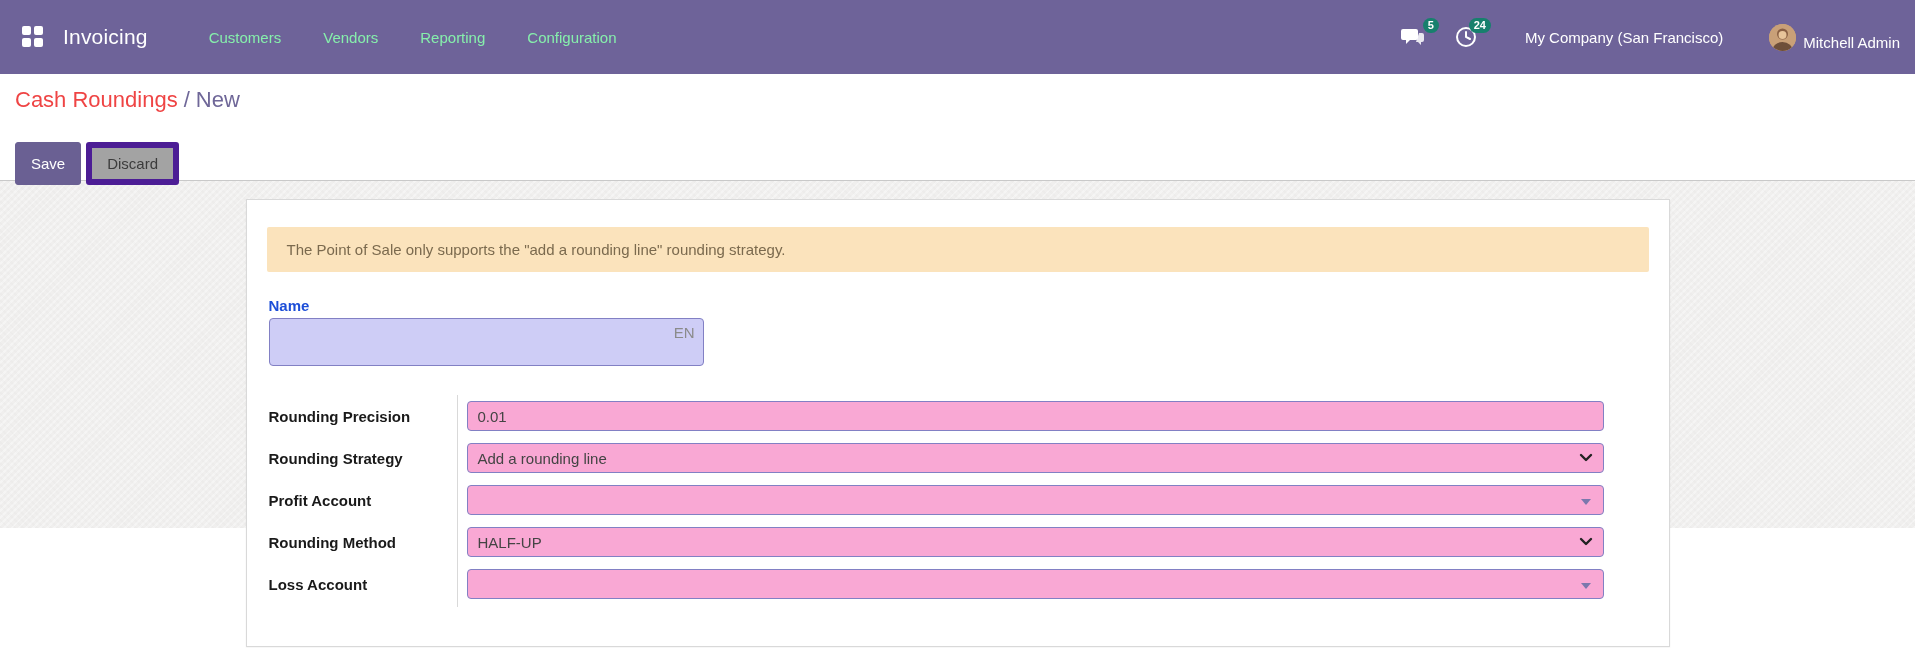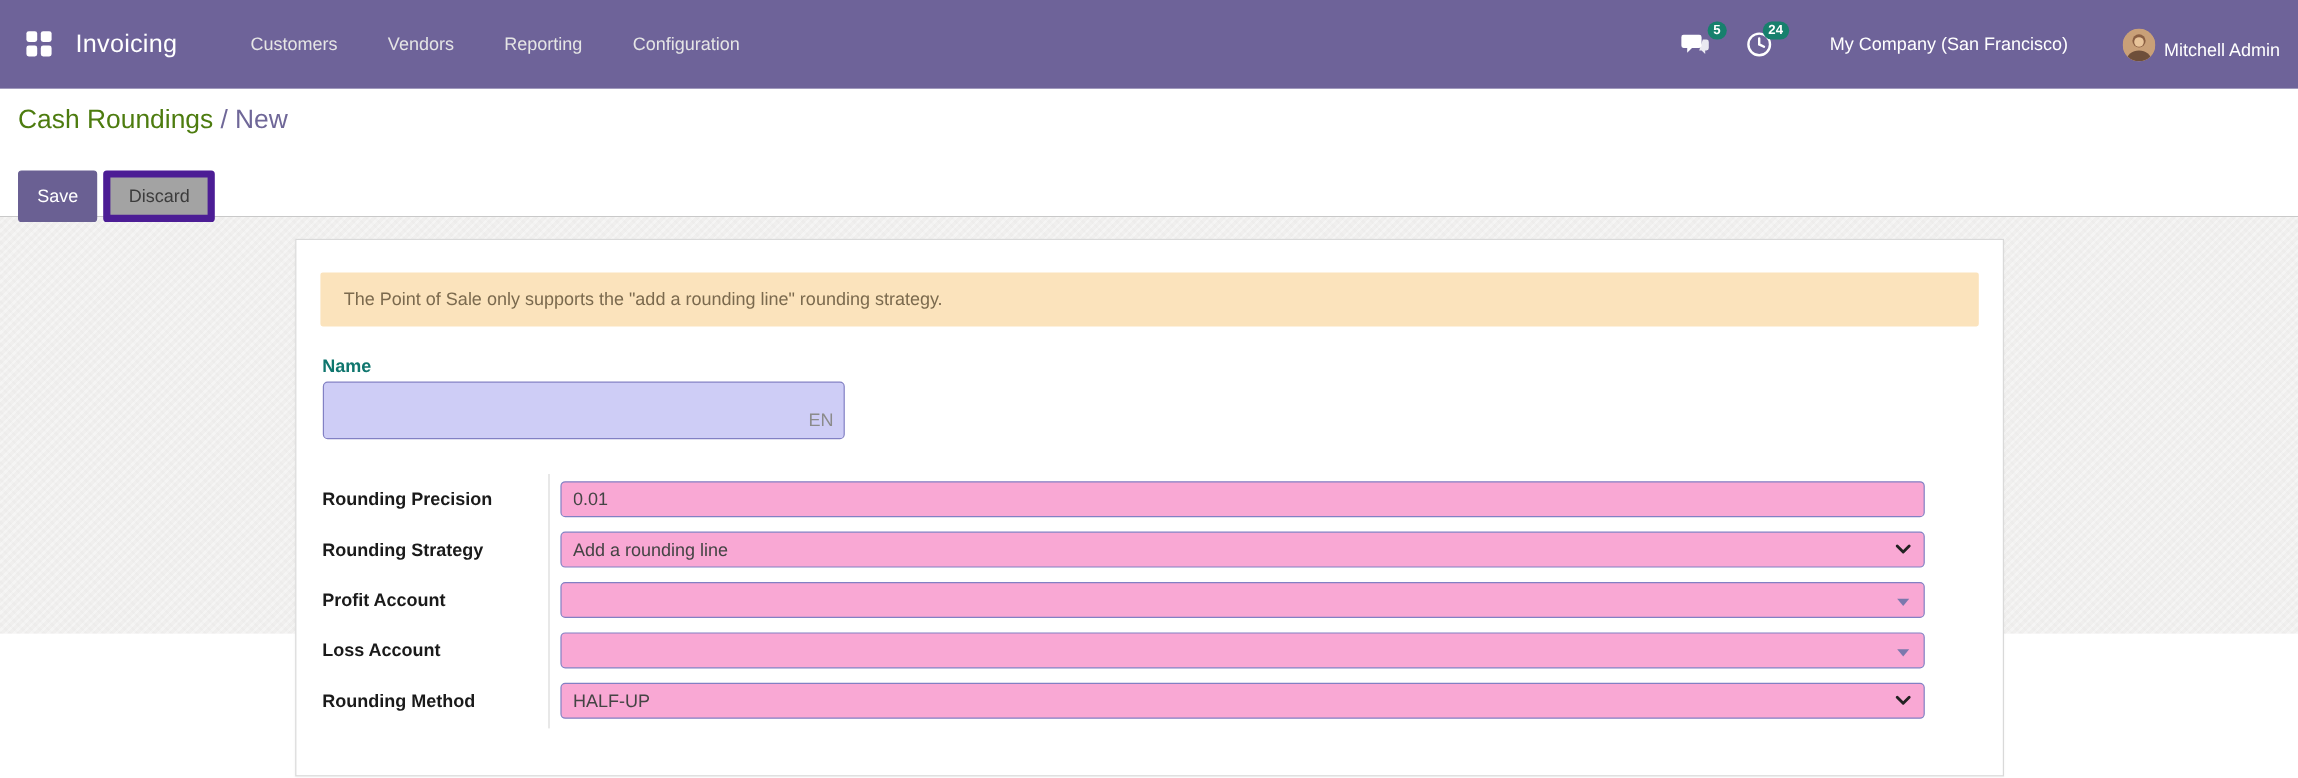--- a/index.html
+++ b/index.html
@@ -9,39 +9,39 @@
   
   .navbar{
     height:74px; background:#6e6399; color:#fff;
     display:flex; align-items:center; padding:0 15px 0 22px;
   }
   .apps-icon{ width:22px; height:22px; display:grid; grid-template-columns:9px 9px;
     grid-template-rows:9px 9px; gap:3px; cursor:pointer; }
   .apps-icon span{ background:#fff; border-radius:2px; }
   .app-name{ font-size:21px; margin-left:19px; cursor:pointer; letter-spacing:.2px; }
   .nav-menu{ display:flex; margin-left:40px; }
-  .nav-menu a{ color:#e5e5e5; text-decoration:none; font-size:15px; padding:0 21px; cursor:pointer; }
+  .nav-menu a{ color:#86efac; text-decoration:none; font-size:15px; padding:0 21px; cursor:pointer; }
   .nav-right{ margin-left:auto; display:flex; align-items:center; }
   .nav-icon-wrap{ position:relative; cursor:pointer; margin-right:30px; }
   .nav-icon-wrap svg{ display:block; }
   .badge{
     position:absolute; top:-8px; right:-14px; background:#17806d; color:#fff;
     font-size:11px; font-weight:bold; line-height:15px; padding:0 5px;
     border-radius:9px; min-width:16px; text-align:center;
   }
   .company{ font-size:15px; margin:0 46px 0 18px; cursor:pointer; white-space:nowrap; }
   .user{ display:flex; align-items:flex-end; cursor:pointer; }
   .avatar{ width:27px; height:27px; border-radius:50%; overflow:hidden; display:block;
     margin-right:7px; background:#caa27a; }
   .user-name{ font-size:15px; white-space:nowrap; }
 
   
   .control-panel{ background:#fff; border-bottom:1px solid #c9c9c9; padding:13px 0 15px 15px; height:107px; }
   .breadcrumb{ font-size:22px; color:#6f6798; }
-  .breadcrumb a{ color:#4d7c0f; text-decoration:none; cursor:pointer; }
+  .breadcrumb a{ color:#ef4444; text-decoration:none; cursor:pointer; }
   .breadcrumb .sep{ margin:0 6px; }
   .button-row{ margin-top:29px; display:flex; gap:5px; }
   .btn{ font-family:"Liberation Sans",sans-serif; font-size:15px; border-radius:3px;
     padding:7px 15px; cursor:pointer; }
   .btn-save{ background:#6a6093; color:#fff; border:1px solid #6a6093; }
   .btn-discard{ background:#a3a3a3; color:#3c3c3c; border:6px solid #4c1d95; }
 
   
   .content{
     height:347px; background:#f0efee;
@@ -53,28 +53,28 @@
   .sheet{
     width:1424px; height:448px; margin:0 auto; background:#fff;
     border:1px solid #d9d9d9; box-shadow:0 1px 2px rgba(0,0,0,.05);
     padding:27px 22px 0 22px;
   }
   .alert{
     margin:0 -2px 0 -2px; background:#fbe3bc; color:#7b6a4e; font-size:15px;
     height:45px; line-height:45px; padding-left:20px; border-radius:2px;
   }
   .name-group{ margin-top:25px; }
-  .name-group label{ font-size:15px; font-weight:bold; color:#0f766e; display:block; }
+  .name-group label{ font-size:15px; font-weight:bold; color:#1d4ed8; display:block; }
   .name-input-wrap{ position:relative; width:435px; margin-top:4px; }
   .name-input-wrap input{
     width:435px; height:48px; background:#cecdf6; border:1px solid #8280c4;
     border-radius:4px; font-size:15px; color:#333; padding:0 34px 0 10px;
     font-family:"Liberation Sans",sans-serif;
   }
-  .lang-badge{ position:absolute; top:24px; right:9px; font-size:15px; color:#8b8b8b; cursor:pointer; }
+  .lang-badge{ position:absolute; top:6px; right:9px; font-size:15px; color:#8b8b8b; cursor:pointer; }
 
   .field-rows{ position:relative; margin-top:35px; }
   .field-rows::before{
     content:""; position:absolute; left:188px; top:-6px; bottom:-8px; width:1px; background:#d9d9d9;
   }
   .frow{ display:flex; align-items:center; height:30px; margin-bottom:12px; }
   .flabel{ width:198px; flex:none; font-size:15px; font-weight:bold; color:#1a1a1a; }
   .control{
     position:relative; width:1137px; height:30px; background:#f9a8d4;
     border:1px solid #8280c4; border-radius:4px; display:flex; align-items:center;
@@ -181,32 +181,32 @@
 
       <div class="frow">
         <label class="flabel">Profit Account</label>
         <div class="control">
           <span></span>
           <span class="caret"></span>
         </div>
       </div>
 
       <div class="frow">
-        <label class="flabel">Loss Account</label>
-        <div class="control">
-          <span></span>
-          <span class="caret"></span>
-        </div>
-      </div>
-
-      <div class="frow">
         <label class="flabel">Rounding Method</label>
         <div class="control">
           <span>HALF-UP</span>
           <svg class="chev" width="14" height="12" viewBox="0 0 14 12">
             <path d="M2 3 l5 5 l5 -5" fill="none" stroke="#222" stroke-width="2.4" stroke-linecap="round" stroke-linejoin="round"></path>
           </svg>
         </div>
       </div>
 
+      <div class="frow">
+        <label class="flabel">Loss Account</label>
+        <div class="control">
+          <span></span>
+          <span class="caret"></span>
+        </div>
+      </div>
+
     </div>
   </div>
 </div>
 
 </body></html>

